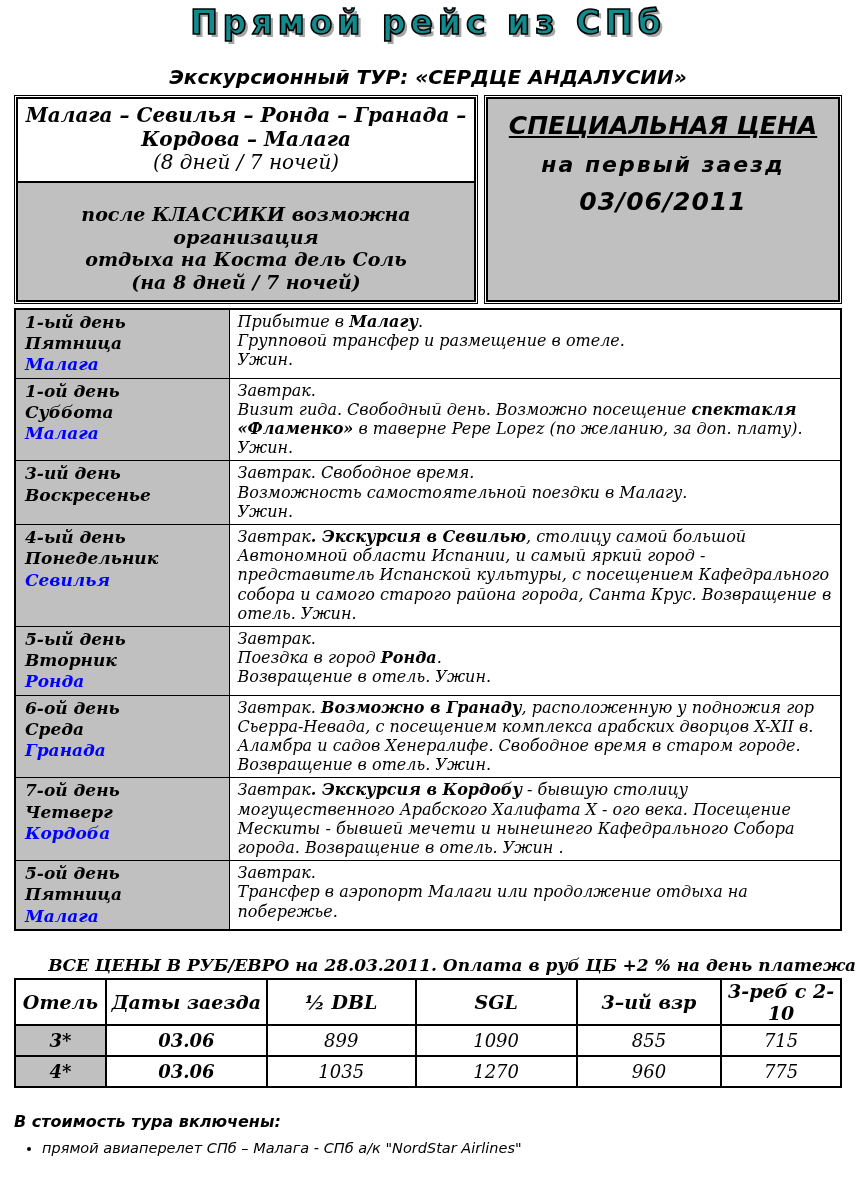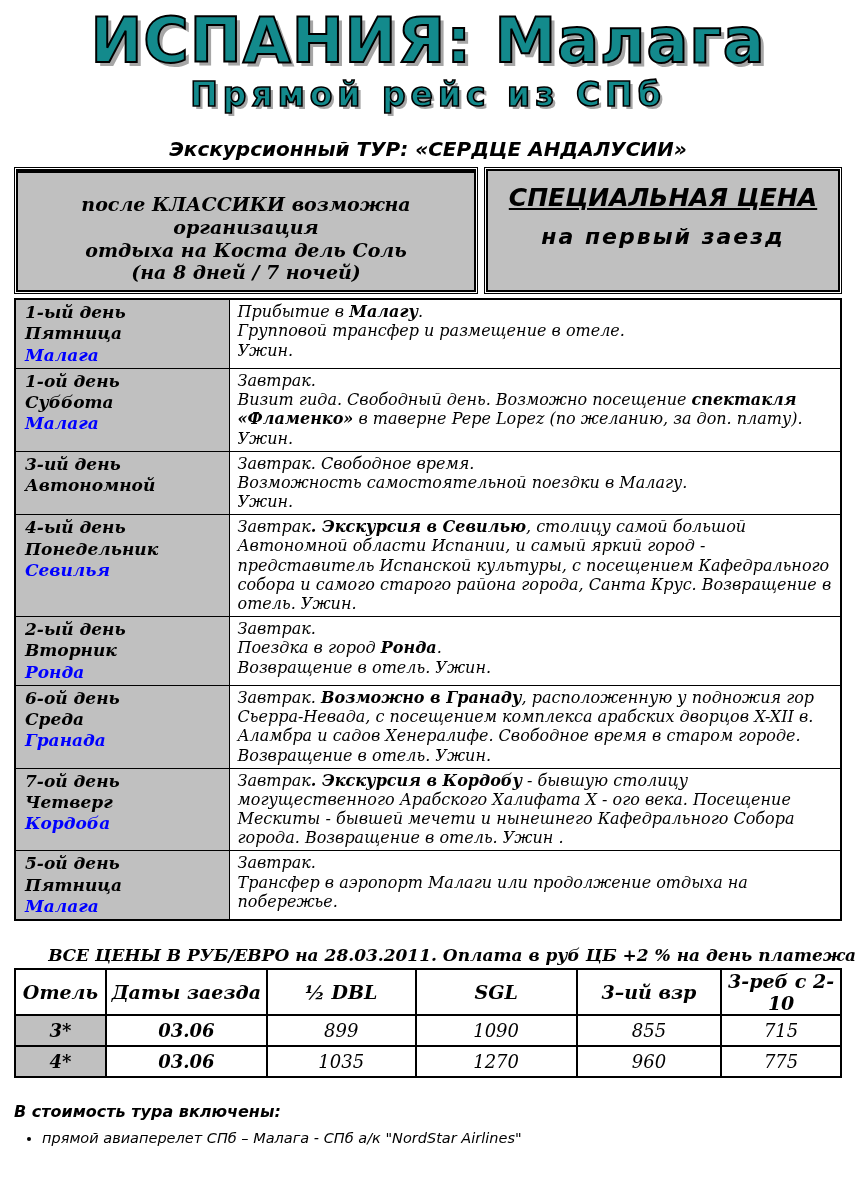--- a/index.html
+++ b/index.html
@@ -68,38 +68,43 @@
   .lists { margin: 18px 14px 0 14px; font-family: "DejaVu Sans", sans-serif; }
   .list-title { font-weight: bold; font-style: italic; font-size: 16px; margin-top: 24px; }
   .lists ul { list-style: disc; margin: 8px 0 0 0; padding-left: 28px; }
   .lists li { font-style: italic; font-size: 14.5px; margin-bottom: 10px; line-height: 1.3; }
 </style>
 </head>
 <body>
 
 <div class="page">
 
-  <div class="wordart title-main">ИСПАНИЯ: Малага</div>
   <div class="wordart title-sub">Прямой рейс из СПб</div>
   <div class="tour-heading">Экскурсионный ТУР: «СЕРДЦЕ АНДАЛУСИИ»</div>
 
   <div class="header-row">
     <div class="dbox route-box">
       <div class="dbox-inner">
+        <div class="route-top">
+          <div class="bold-line">Малага – Севилья – Ронда – Гранада –</div>
+          <div class="bold-line"><span>Кордова – </span><span class="b"> Малага</span></div>
+          <div>(8 дней / 7 ночей)</div>
+        </div>
         <div class="route-bottom">
             <div>после КЛАССИКИ возможна организация</div>
             <div>отдыха на Коста дель Соль</div>
             <div>(на 8 дней / 7 ночей)</div>
           </div>
       </div>
     </div>
     <div class="dbox special-box">
       <div class="dbox-inner special-inner">
         <div class="special-title">СПЕЦИАЛЬНАЯ ЦЕНА</div>
         <div class="special-line2">на первый заезд</div>
+        <div class="special-line3">03/06/2011</div>
       </div>
     </div>
   </div>
 
   <table class="itinerary">
     <tbody>
         <tr>
           <td class="day-cell">
             <div>1-ый день</div>
             <div>Пятница</div>
@@ -118,41 +123,41 @@
             <div class="city">Малага</div>
           </td>
           <td class="desc-cell">
             <div><span>Завтрак.</span></div>
             <div><span>Визит гида. Свободный день. Возможно посещение </span><span class="b">спектакля «Фламенко»</span><span> в таверне Pepe Lopez  (по желанию, за доп. плату). Ужин.</span></div>
           </td>
         </tr>
         <tr>
           <td class="day-cell">
             <div>3-ий день</div>
-            <div>Автономной</div>
+            <div>Воскресенье</div>
           </td>
           <td class="desc-cell">
             <div><span>Завтрак. Свободное время.</span></div>
             <div><span>Возможность самостоятельной поездки в  Малагу.</span></div>
             <div><span>Ужин.</span></div>
           </td>
         </tr>
         <tr>
           <td class="day-cell">
             <div>4-ый день</div>
             <div>Понедельник</div>
             <div class="city">Севилья</div>
           </td>
           <td class="desc-cell">
             <div><span>Завтрак</span><span class="b">. Экскурсия в Севилью</span><span>, столицу самой большой Автономной области Испании, и самый яркий город - представитель Испанской культуры, с посещением Кафедрального собора и самого старого района города, Санта Крус. Возвращение в отель. Ужин.</span></div>
           </td>
         </tr>
         <tr>
           <td class="day-cell">
-            <div>2-ый день</div>
+            <div>5-ый день</div>
             <div>Вторник</div>
             <div class="city">Ронда</div>
           </td>
           <td class="desc-cell">
             <div><span>Завтрак.</span></div>
             <div><span>Поездка в город </span><span class="b">Ронда</span><span>.</span></div>
             <div><span>Возвращение в отель. Ужин.</span></div>
           </td>
         </tr>
         <tr>

